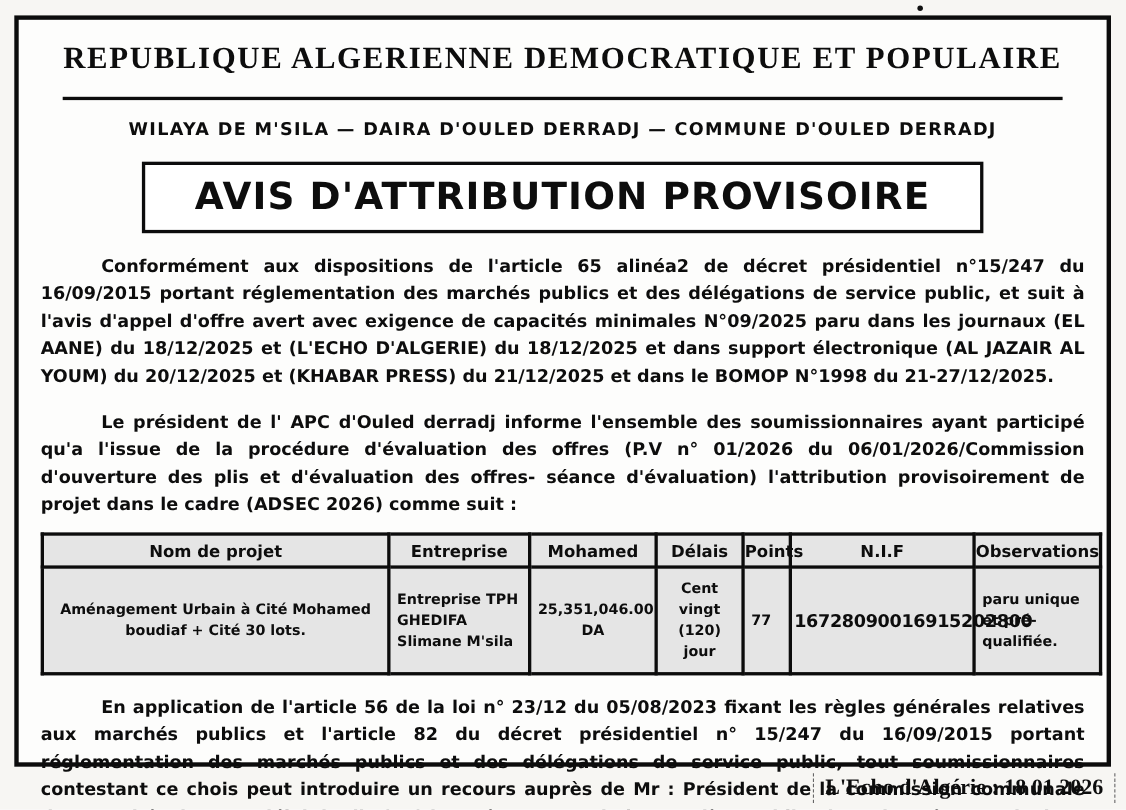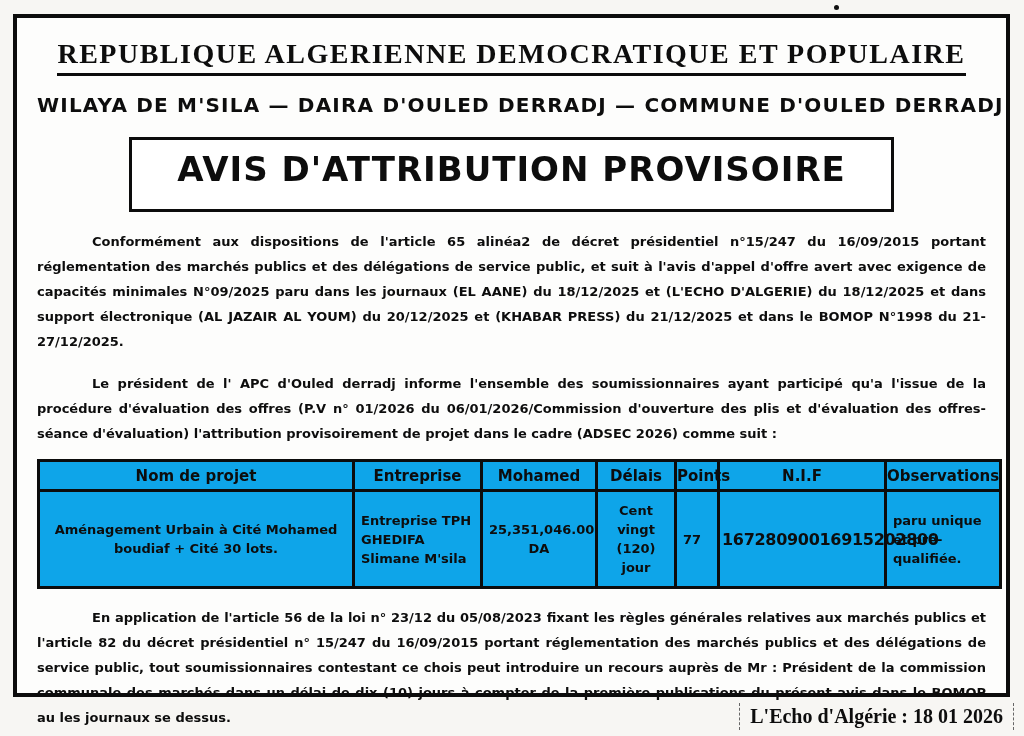--- a/index.html
+++ b/index.html
@@ -26,27 +26,27 @@
   .republic-line {
     text-align:center;
     margin-top:6px;
     font-family:"Liberation Serif", serif;
     font-weight:bold;
     font-size:28px;
     letter-spacing:1.5px;
   }
   .republic-line .u {
     border-bottom:3px solid #0c0c0c;
-    padding-bottom:3px;
+    padding-bottom:18px;
     display:inline-block;
   }
   .admin-line {
     text-align:center;
     margin-top:17px;
-    font-size:20px;
+    font-size:16px;
     font-weight:700;
     letter-spacing:1.2px;
     white-space:nowrap;
   }
   .nif-line {
     text-align:center;
     margin-top:13px;
     font-size:21px;
     font-weight:700;
     letter-spacing:0.5px;
@@ -54,37 +54,37 @@
   .nif-bullet { font-size:14px; vertical-align:3px; margin-right:4px; }
   .nif-label { border-bottom:3px solid #0c0c0c; padding-bottom:1px; }
   .title-box {
     margin:20px auto 0 auto;
     width:765px;
     border:3px solid #0c0c0c;
     text-align:center;
     font-size:34px;
     font-weight:700;
     letter-spacing:1px;
-    padding:9px 0 20px 0;
+    padding:9px 0 10px 0;
     background:#fff;
   }
   .body-text {
     margin-top:17px;
-    font-size:13px;
+    font-size:16px;
     font-weight:600;
     line-height:25px;
     text-align:justify;
   }
   .body-text.indent { text-indent:55px; }
   table.award {
     width:962px;
     margin:13px auto 0 auto;
     border-collapse:collapse;
     table-layout:fixed;
-    background:#0ea5e9;
+    background:#e5e5e5;
   }
   table.award th, table.award td {
     border:3px solid #0c0c0c;
     font-weight:700;
   }
   table.award th {
     height:30px;
     font-size:15px;
     text-align:center;
     vertical-align:middle;

